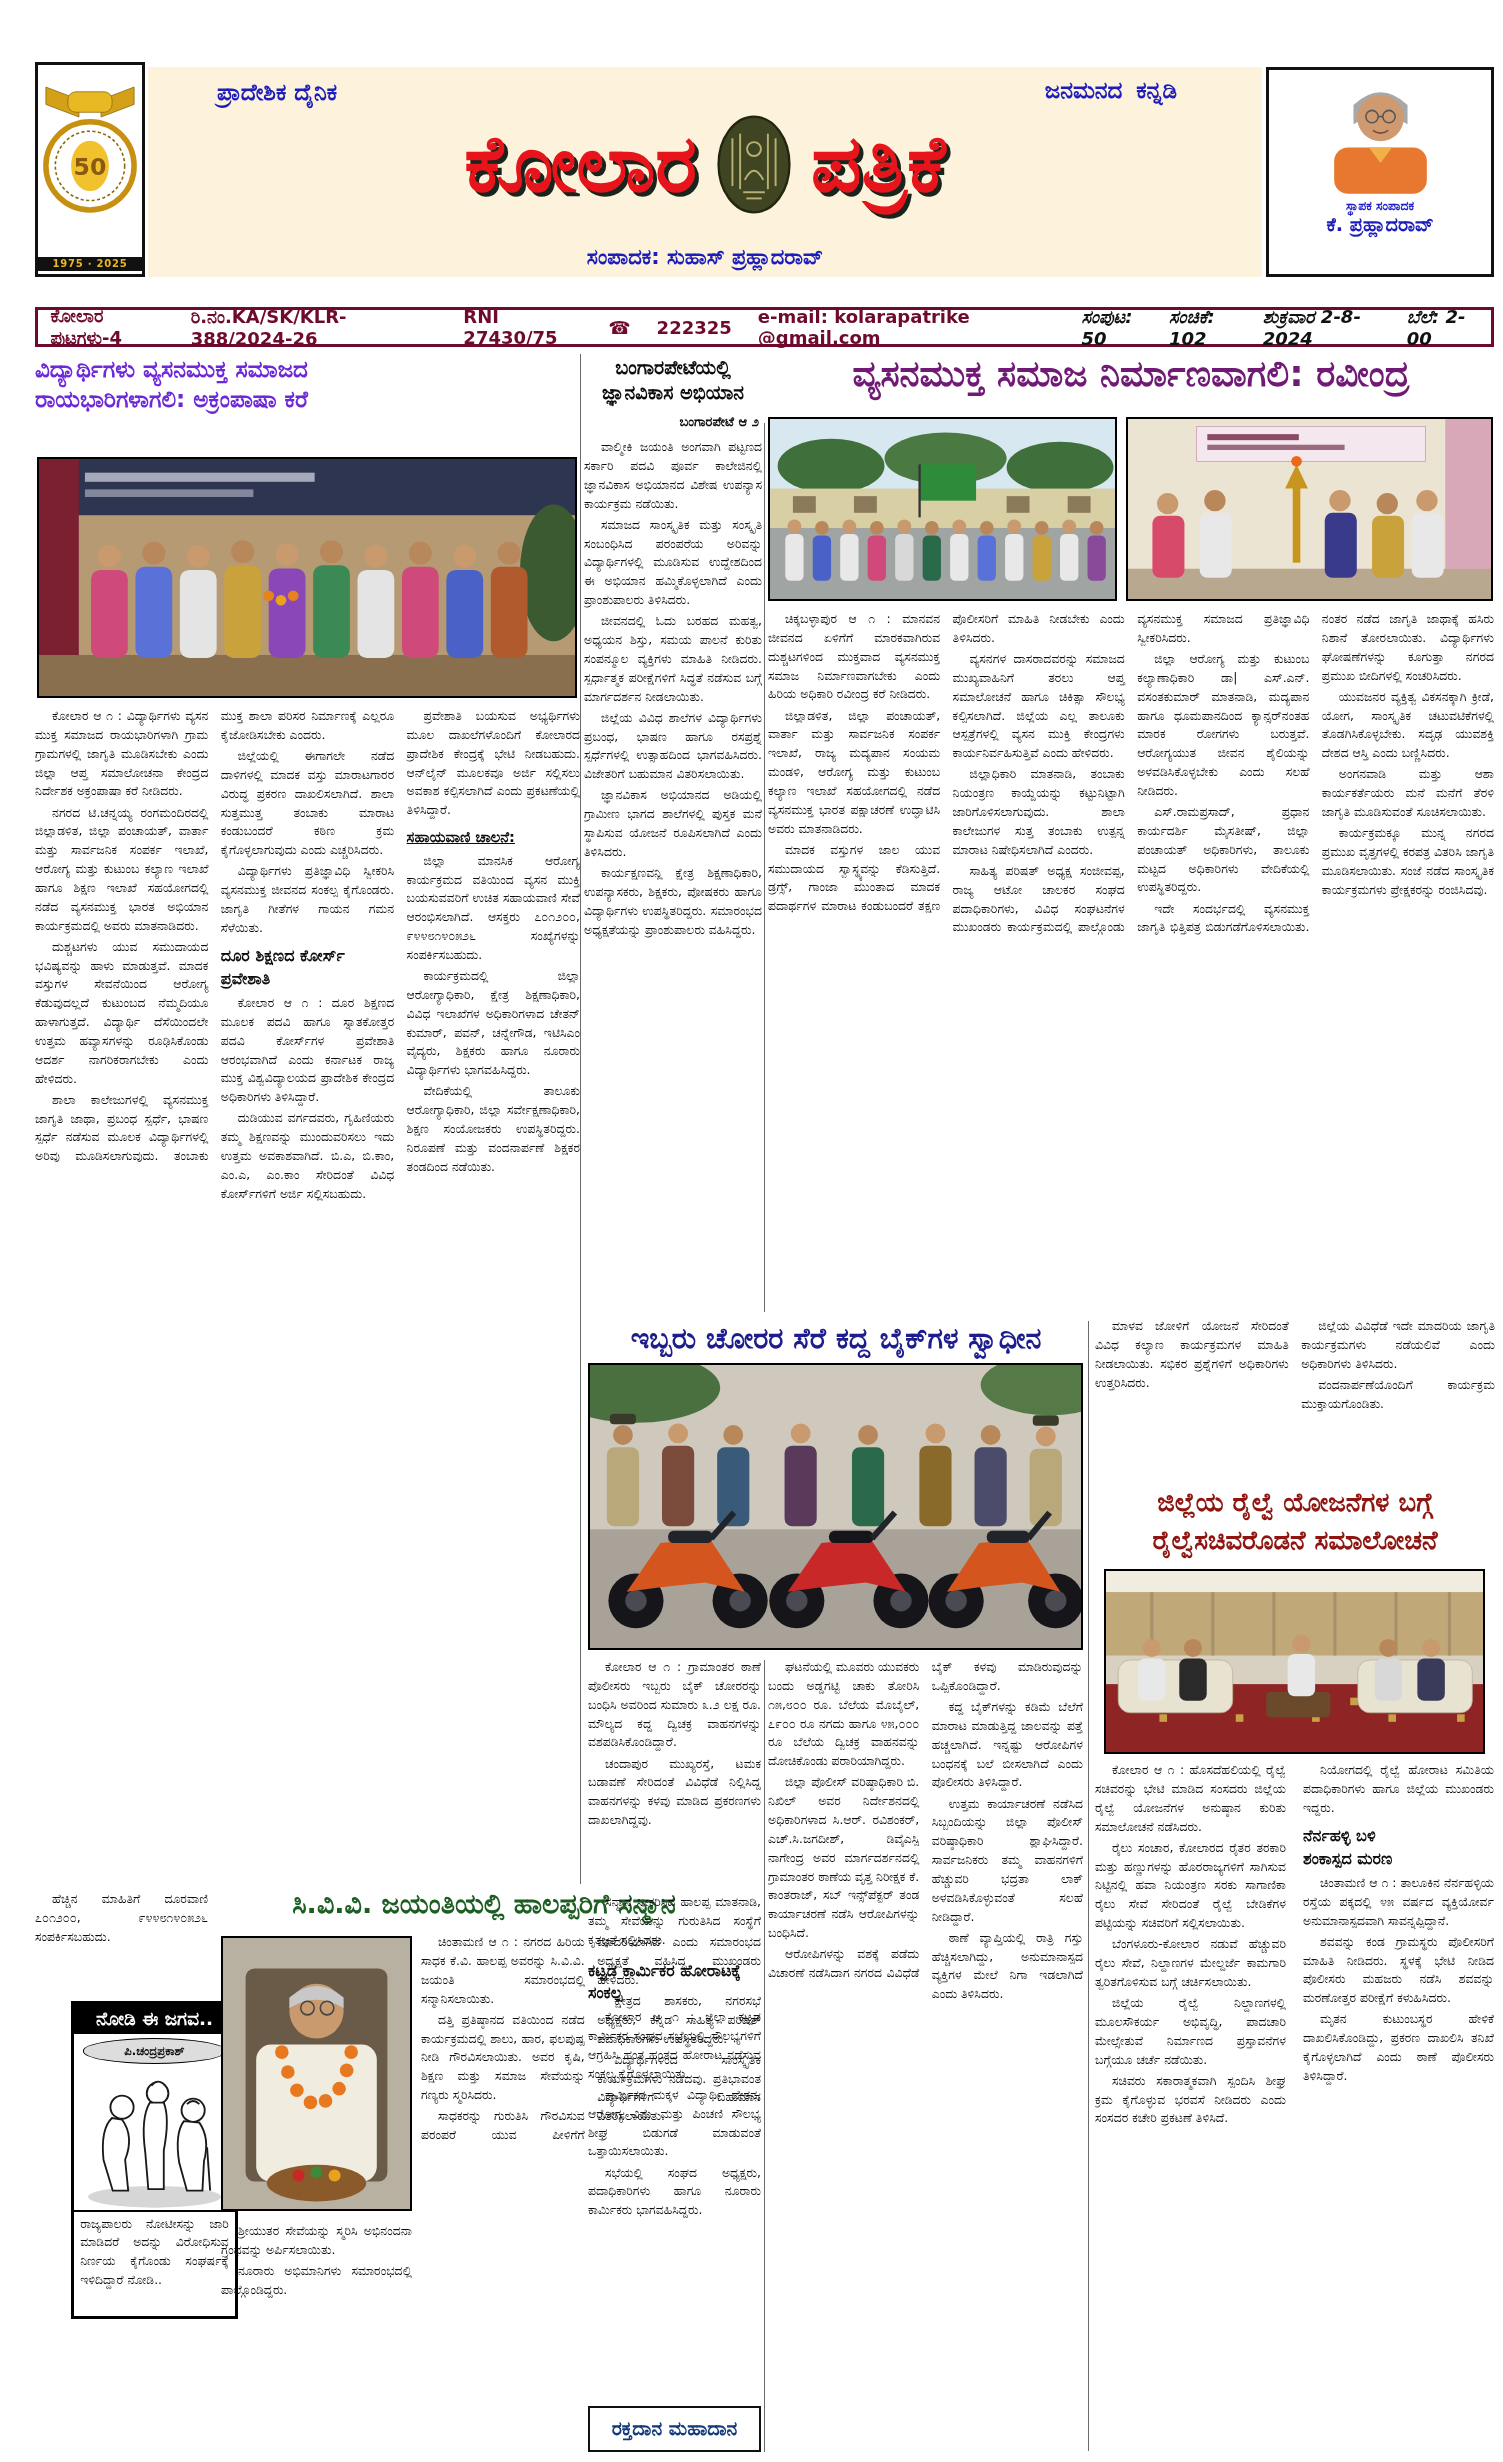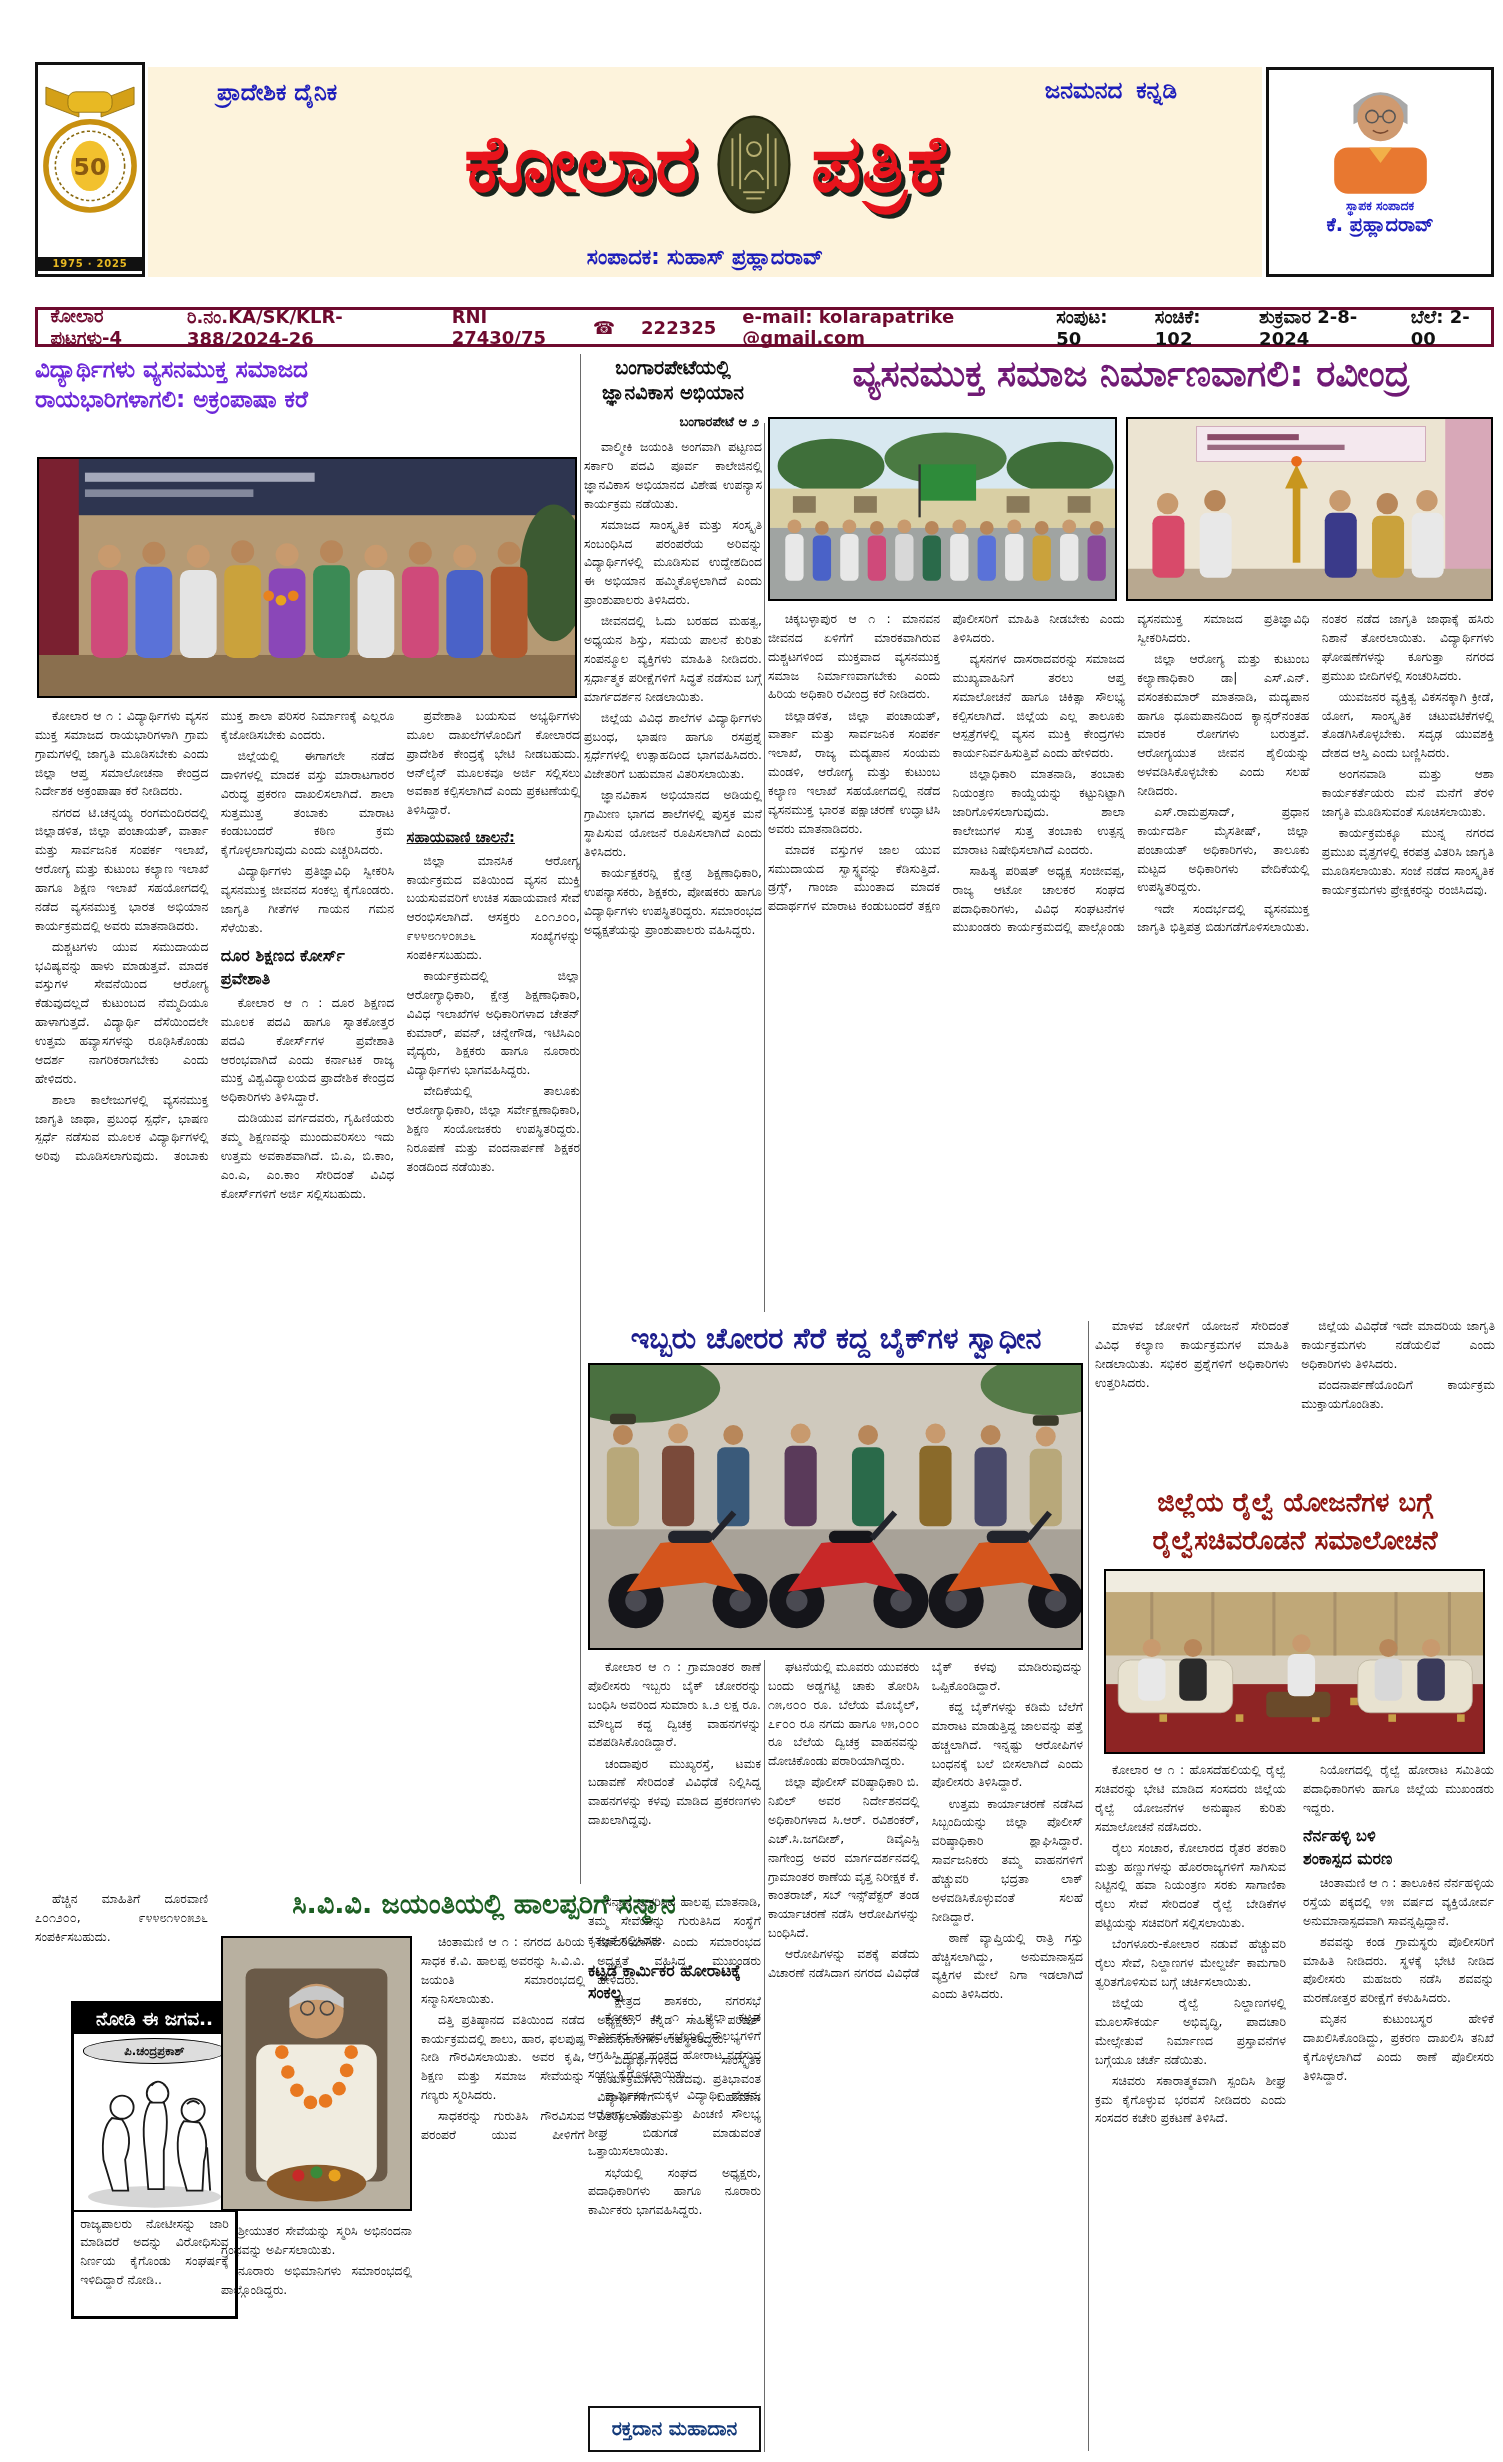--- a/index.html
+++ b/index.html
@@ -19,21 +19,21 @@
               text-shadow:3.9px 3.9px 0 #19241c;}
   .title-emblem{width:74px;height:99px;}
   .editor-line{position:absolute;left:0;right:0;bottom:7.7px;text-align:center;font-size:21px;font-weight:bold;color:#1d1dbb;}
   .founder-box{position:absolute;right:0;top:45px;width:228px;height:210px;border:3.9px solid #111;background:#fff;box-sizing:border-box;text-align:center;}
   .founder-label{font-size:12.4px;font-weight:bold;color:#2222cc;margin-top:1.5px;}
   .founder-name{font-size:19.3px;font-weight:bold;color:#1d1dbb;}
   
   .infobar{left:35px;top:307px;width:1459px;height:40px;border:3.1px solid #6e0a2e;box-sizing:border-box;
            display:flex;align-items:center;gap:26px;padding:0 12.4px;font-weight:bold;font-size:18px;color:#6e0a2e;background:#fff;}
   .infobar .blk{color:#111;}
-  .infobar .right{margin-left:auto;display:flex;gap:32px;}
+  .infobar .right{margin-left:auto;display:flex;gap:17px;font-style:italic;}
   
   .hl-left{left:35px;top:354px;width:545px;font-size:23px;font-weight:bold;color:#6d28d9;line-height:1.32;}
   .mid-head{left:584px;top:355px;width:178px;text-align:center;font-size:19.3px;font-weight:bold;color:#0d0d0d;line-height:1.3;}
   .mid-dateline{left:581px;top:414px;width:178px;text-align:right;font-size:13px;font-weight:bold;}
   .hl-main{left:768px;top:354px;width:726px;text-align:center;font-size:36px;font-weight:bold;color:#701a75;line-height:1.1;}
   .hl-bike{left:587px;top:1321px;width:498px;text-align:center;font-size:28.6px;font-weight:bold;color:#1d1d8d;}
   .hl-rail{left:1095px;top:1484px;width:400px;text-align:center;font-size:26px;font-weight:bold;color:#8e1510;line-height:1.45;}
   .hl-cvv{left:207px;top:1888px;width:554px;text-align:center;font-size:27px;font-weight:bold;color:#1c5e22;}
   
   .textblock{font-size:12.4px;line-height:1.52;text-align:justify;overflow:hidden;}
@@ -245,21 +245,21 @@
 
   <div class="abs mid-head">ಬಂಗಾರಪೇಟೆಯಲ್ಲಿ ಜ್ಞಾನವಿಕಾಸ ಅಭಿಯಾನ</div>
   <div class="abs mid-dateline">ಬಂಗಾರಪೇಟೆ ಆ ೨</div>
   <div class="abs textblock" style="left:584px;top:438px;width:178px;height:874px;">
     <div>
         <p class="para">ವಾಲ್ಮೀಕಿ ಜಯಂತಿ ಅಂಗವಾಗಿ ಪಟ್ಟಣದ ಸರ್ಕಾರಿ ಪದವಿ ಪೂರ್ವ ಕಾಲೇಜಿನಲ್ಲಿ ಜ್ಞಾನವಿಕಾಸ ಅಭಿಯಾನದ ವಿಶೇಷ ಉಪನ್ಯಾಸ ಕಾರ್ಯಕ್ರಮ ನಡೆಯಿತು.</p>
         <p class="para">ಸಮಾಜದ ಸಾಂಸ್ಕೃತಿಕ ಮತ್ತು ಸಂಸ್ಕೃತಿ ಸಂಬಂಧಿಸಿದ ಪರಂಪರೆಯ ಅರಿವನ್ನು ವಿದ್ಯಾರ್ಥಿಗಳಲ್ಲಿ ಮೂಡಿಸುವ ಉದ್ದೇಶದಿಂದ ಈ ಅಭಿಯಾನ ಹಮ್ಮಿಕೊಳ್ಳಲಾಗಿದೆ ಎಂದು ಪ್ರಾಂಶುಪಾಲರು ತಿಳಿಸಿದರು.</p>
         <p class="para">ಜೀವನದಲ್ಲಿ ಓದು ಬರಹದ ಮಹತ್ವ, ಅಧ್ಯಯನ ಶಿಸ್ತು, ಸಮಯ ಪಾಲನೆ ಕುರಿತು ಸಂಪನ್ಮೂಲ ವ್ಯಕ್ತಿಗಳು ಮಾಹಿತಿ ನೀಡಿದರು. ಸ್ಪರ್ಧಾತ್ಮಕ ಪರೀಕ್ಷೆಗಳಿಗೆ ಸಿದ್ಧತೆ ನಡೆಸುವ ಬಗ್ಗೆ ಮಾರ್ಗದರ್ಶನ ನೀಡಲಾಯಿತು.</p>
         <p class="para">ಜಿಲ್ಲೆಯ ವಿವಿಧ ಶಾಲೆಗಳ ವಿದ್ಯಾರ್ಥಿಗಳು ಪ್ರಬಂಧ, ಭಾಷಣ ಹಾಗೂ ರಸಪ್ರಶ್ನೆ ಸ್ಪರ್ಧೆಗಳಲ್ಲಿ ಉತ್ಸಾಹದಿಂದ ಭಾಗವಹಿಸಿದರು. ವಿಜೇತರಿಗೆ ಬಹುಮಾನ ವಿತರಿಸಲಾಯಿತು.</p>
         <p class="para">ಜ್ಞಾನವಿಕಾಸ ಅಭಿಯಾನದ ಅಡಿಯಲ್ಲಿ ಗ್ರಾಮೀಣ ಭಾಗದ ಶಾಲೆಗಳಲ್ಲಿ ಪುಸ್ತಕ ಮನೆ ಸ್ಥಾಪಿಸುವ ಯೋಜನೆ ರೂಪಿಸಲಾಗಿದೆ ಎಂದು ತಿಳಿಸಿದರು.</p>
-        <p class="para">ಕಾರ್ಯಕ್ಷಕರನ್ಲಿ ಕ್ಷೇತ್ರ ಶಿಕ್ಷಣಾಧಿಕಾರಿ, ಉಪನ್ಯಾಸಕರು, ಶಿಕ್ಷಕರು, ಪೋಷಕರು ಹಾಗೂ ವಿದ್ಯಾರ್ಥಿಗಳು ಉಪಸ್ಥಿತರಿದ್ದರು. ಸಮಾರಂಭದ ಅಧ್ಯಕ್ಷತೆಯನ್ನು ಪ್ರಾಂಶುಪಾಲರು ವಹಿಸಿದ್ದರು.</p>
+        <p class="para">ಕಾರ್ಯಕ್ಷಣವನ್ಲಿ ಕ್ಷೇತ್ರ ಶಿಕ್ಷಣಾಧಿಕಾರಿ, ಉಪನ್ಯಾಸಕರು, ಶಿಕ್ಷಕರು, ಪೋಷಕರು ಹಾಗೂ ವಿದ್ಯಾರ್ಥಿಗಳು ಉಪಸ್ಥಿತರಿದ್ದರು. ಸಮಾರಂಭದ ಅಧ್ಯಕ್ಷತೆಯನ್ನು ಪ್ರಾಂಶುಪಾಲರು ವಹಿಸಿದ್ದರು.</p>
       </div>
   </div>
 
   <div class="abs hl-main">ವ್ಯಸನಮುಕ್ತ ಸಮಾಜ ನಿರ್ಮಾಣವಾಗಲಿ: ರವೀಂದ್ರ</div>
 
   <div class="abs photo" style="left:768px;top:417px;width:349px;height:184px;">
     <svg viewBox="0 0 452 238" preserveAspectRatio="none">
       <rect width="452" height="238" fill="#d8e8f0"></rect>
       <ellipse cx="80" cy="62" rx="70" ry="36" fill="#3f6f3a"></ellipse>
       <ellipse cx="230" cy="52" rx="80" ry="34" fill="#4a7a42"></ellipse>

